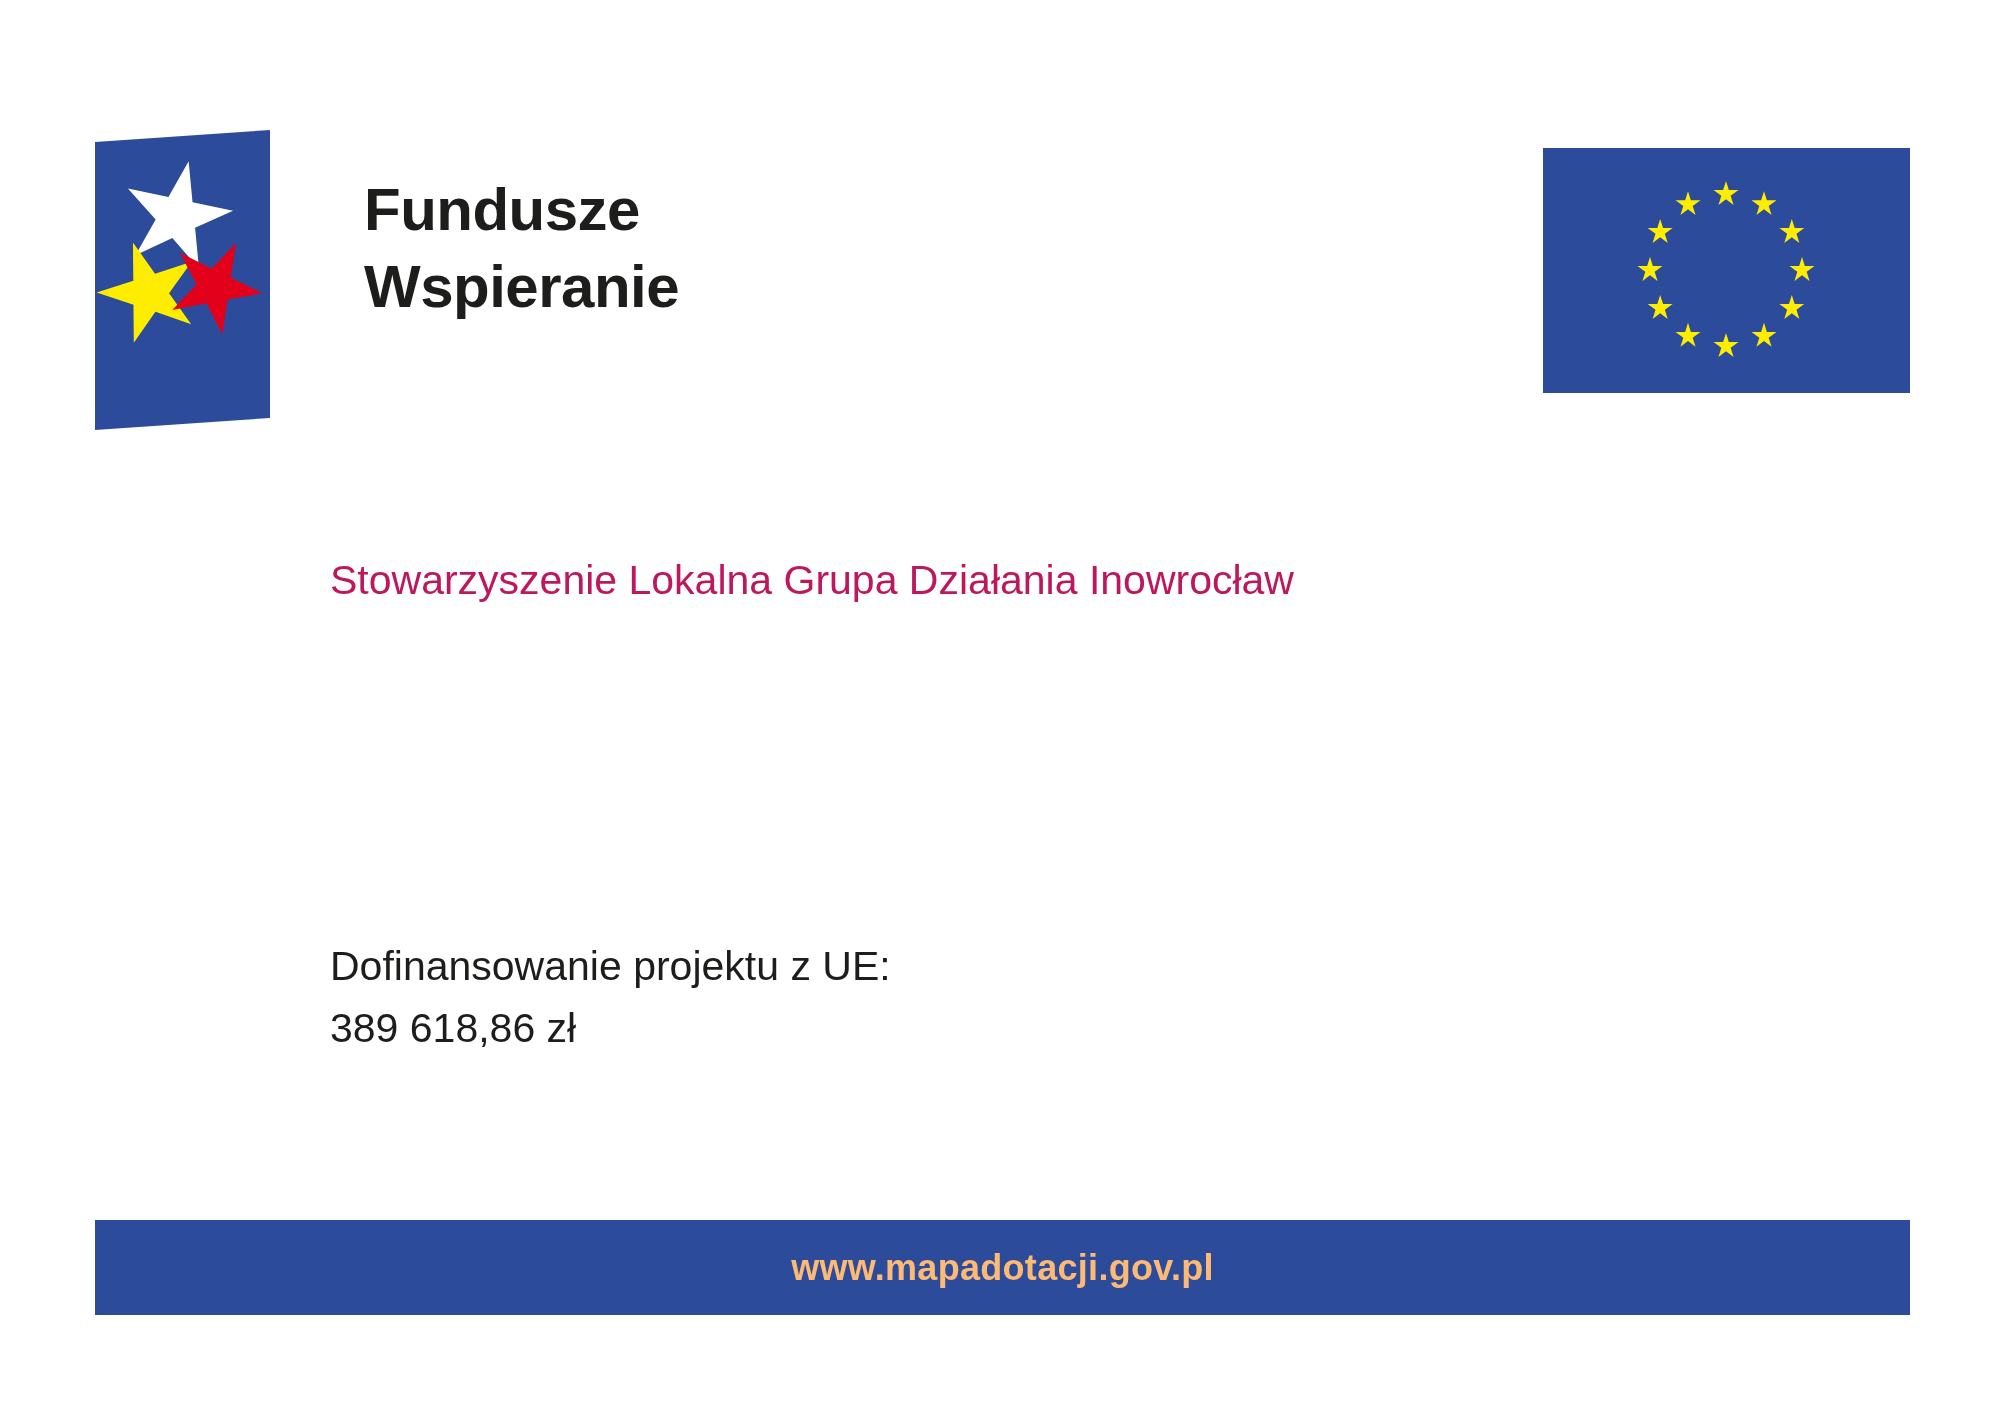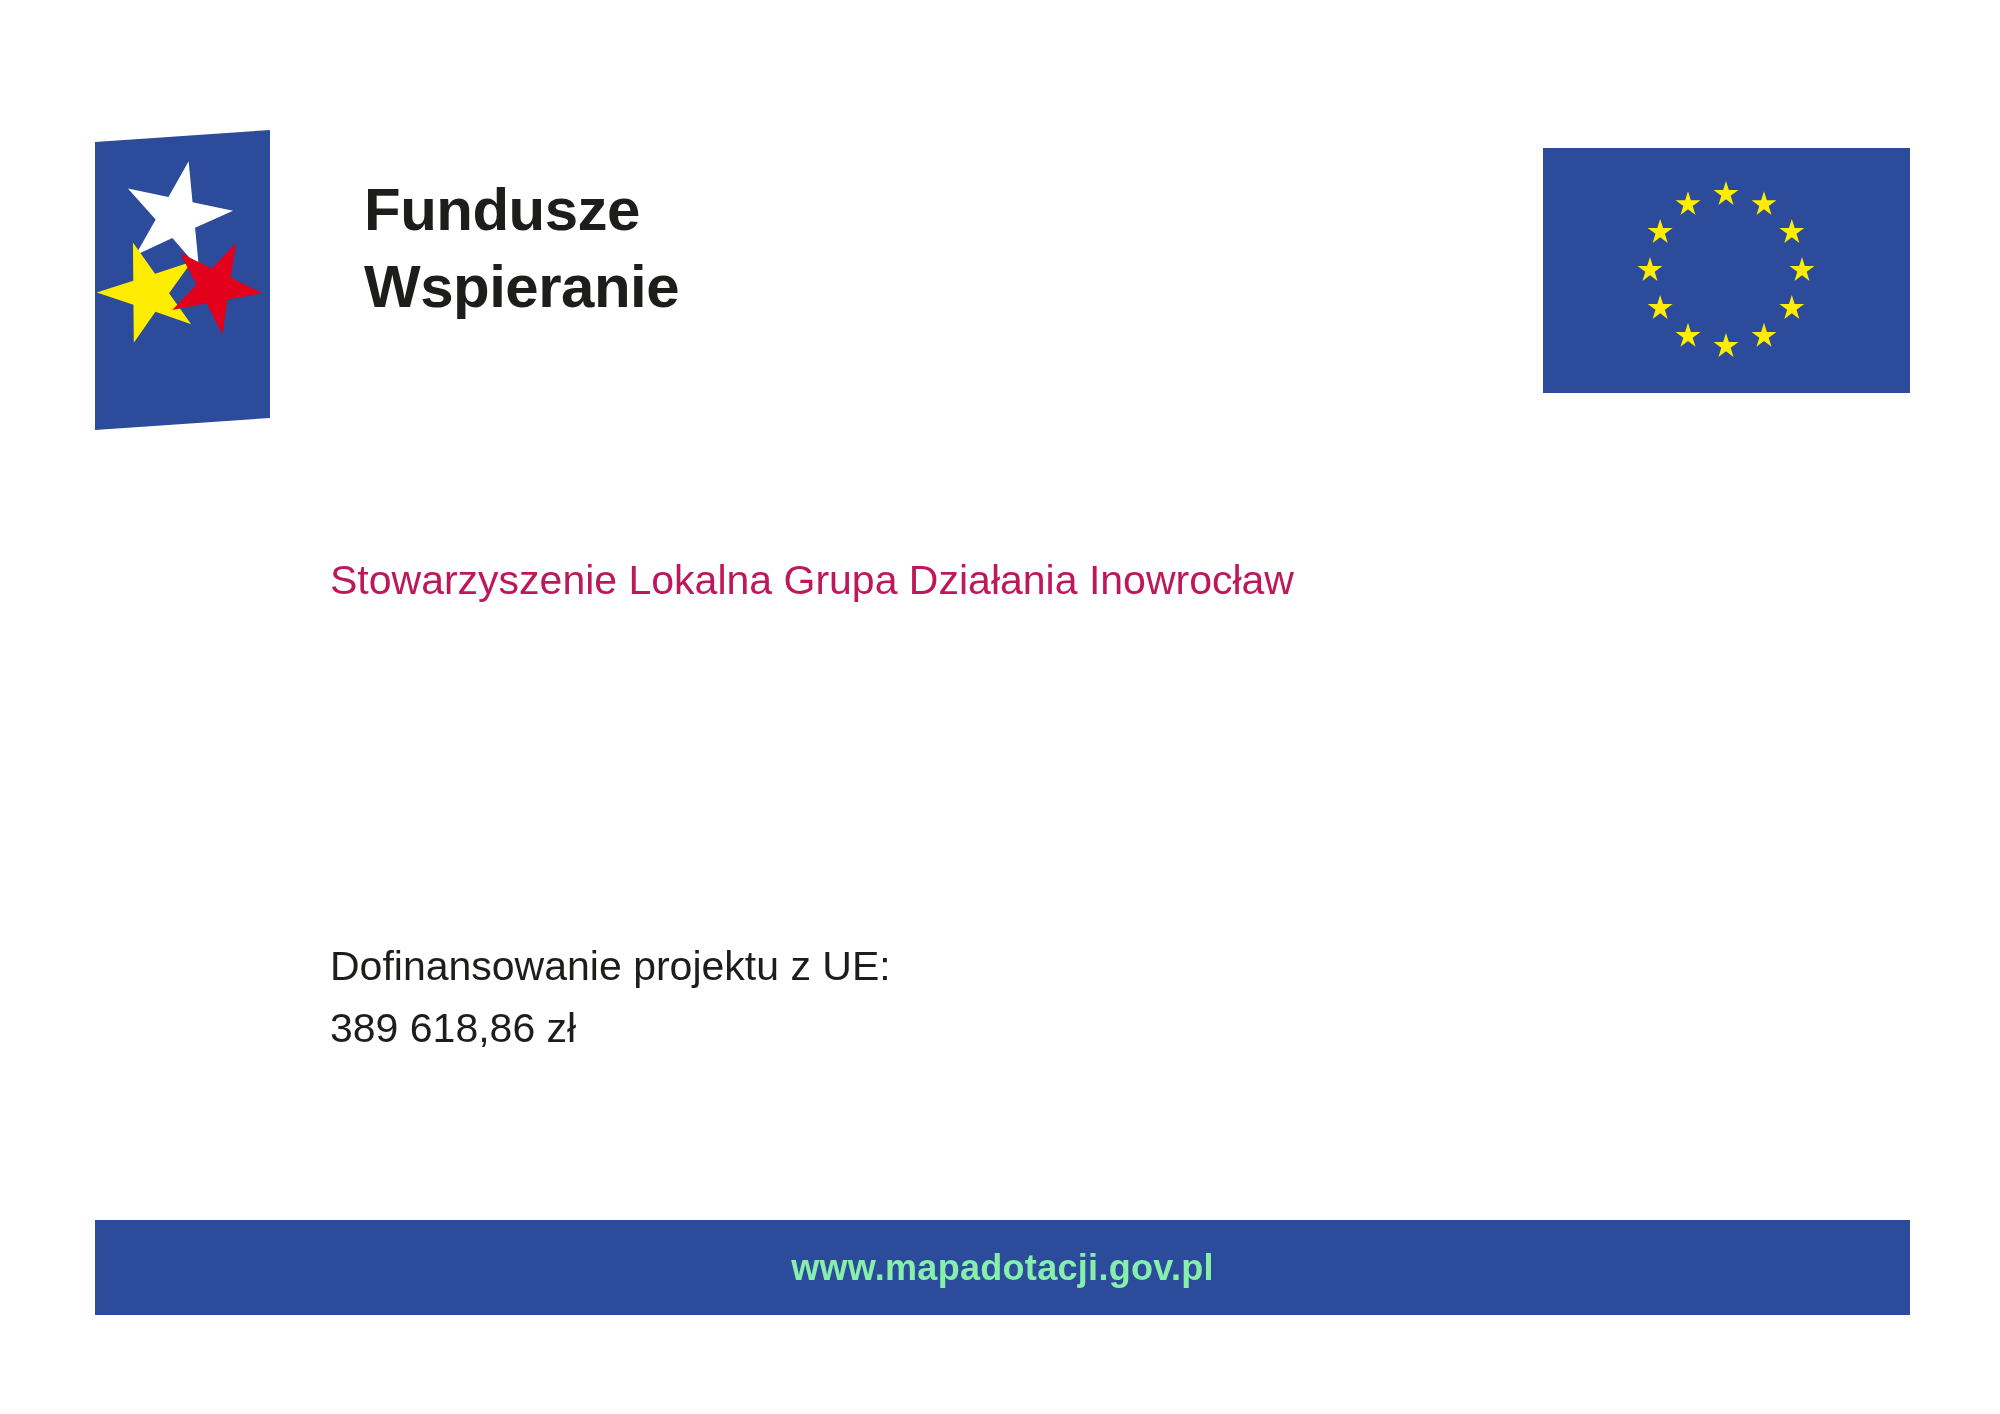--- a/index.html
+++ b/index.html
@@ -170,21 +170,21 @@
     left: 95px;
     top: 1220px;
     width: 1815px;
     height: 95px;
     background: #2d4b9b;
     display: flex;
     align-items: center;
     justify-content: center;
   }
   .footer-url {
-    color: #86efac;
+    color: #fdba74;
     font-size: 36px;
     font-weight: 700;
     letter-spacing: 0.3px;
   }
 </style>
 </head>
 <body>
 
 <div class="poster">
 

